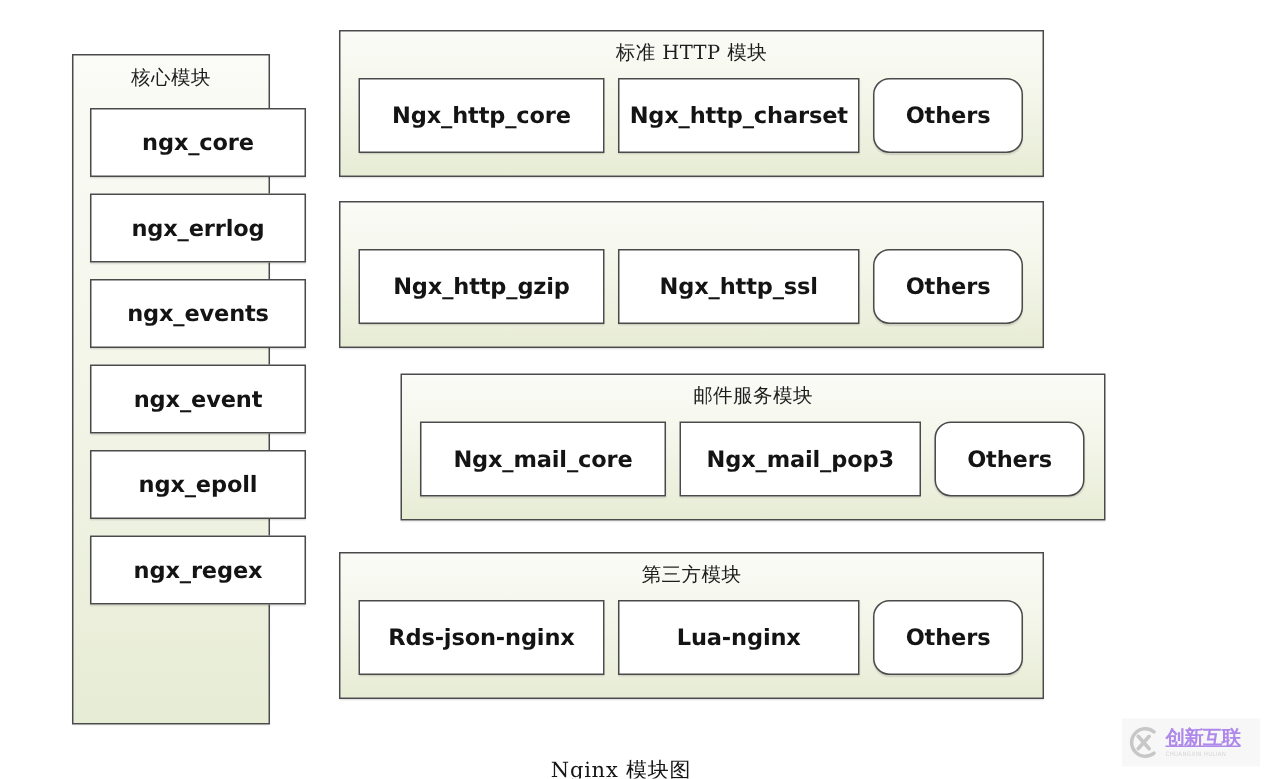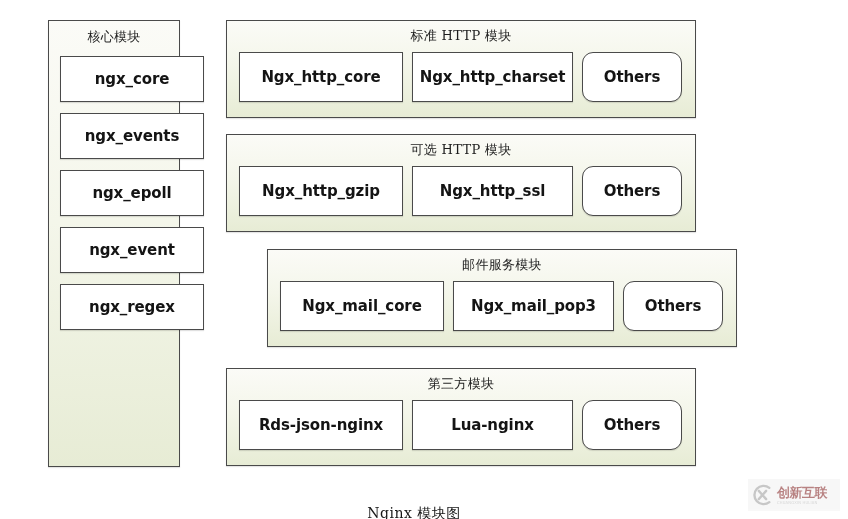--- a/index.html
+++ b/index.html
@@ -58,21 +58,21 @@
     font-weight: bold;
     color: #141414;
     white-space: nowrap;
     font-family: "DejaVu Sans", "Liberation Sans", sans-serif;
     letter-spacing: -0.1px;
   }
 
   
   #core-group {
     left: 48px;
-    top: 20px;
+    top: 36px;
     width: 132px;
     height: 447px;
   }
   #core-group .group-title {
     margin-top: 8px;
     margin-bottom: 6px;
   }
   #core-list {
     position: absolute;
     left: 11px;
@@ -150,23 +150,24 @@
     height: 22px;
   }
   #watermark .wm-text {
     display: flex;
     flex-direction: column;
     line-height: 1;
   }
   #watermark .wm-cn {
     font-size: 13px;
     font-weight: bold;
-    color: #7f1d1d;
+    color: #6d28d9;
     letter-spacing: -0.5px;
     font-family: "DejaVu Sans", "Liberation Sans", sans-serif;
+    text-decoration: underline;
   }
   #watermark .wm-en {
     font-size: 4px;
     color: #b4b4b4;
     letter-spacing: 0.2px;
     margin-top: 2px;
     font-family: "DejaVu Sans", "Liberation Sans", sans-serif;
     white-space: nowrap;
     transform: scaleX(0.92);
     transform-origin: left center;
@@ -178,27 +179,30 @@
 <div id="diagram-root">
 
   <div class="group-box" id="core-group">
     <div class="group-title">核心模块</div>
 
     <div id="core-list">
       <div class="module-box">
         <span class="module-label">ngx_core</span>
       </div>
       <div class="module-box">
+        <span class="module-label">ngx_errlog</span>
+      </div>
+      <div class="module-box">
         <span class="module-label">ngx_events</span>
       </div>
       <div class="module-box">
+        <span class="module-label">ngx_event</span>
+      </div>
+      <div class="module-box">
         <span class="module-label">ngx_epoll</span>
-      </div>
-      <div class="module-box">
-        <span class="module-label">ngx_event</span>
       </div>
       <div class="module-box">
         <span class="module-label">ngx_regex</span>
       </div>
     </div>
   </div>
 
   <div class="group-box right-group" id="group-std">
     <div class="group-title">标准 HTTP 模块</div>
     <div class="right-row">
@@ -208,21 +212,20 @@
       <div class="module-box w2">
         <span class="module-label">Ngx_http_charset</span>
       </div>
       <div class="module-box w3">
         <span class="module-label">Others</span>
       </div>
     </div>
   </div>
 
   <div class="group-box right-group" id="group-opt">
-    <div class="group-title">可选 HTTP 模块</div>
     <div class="right-row">
       <div class="module-box w1">
         <span class="module-label">Ngx_http_gzip</span>
       </div>
       <div class="module-box w2">
         <span class="module-label">Ngx_http_ssl</span>
       </div>
       <div class="module-box w3">
         <span class="module-label">Others</span>
       </div>

